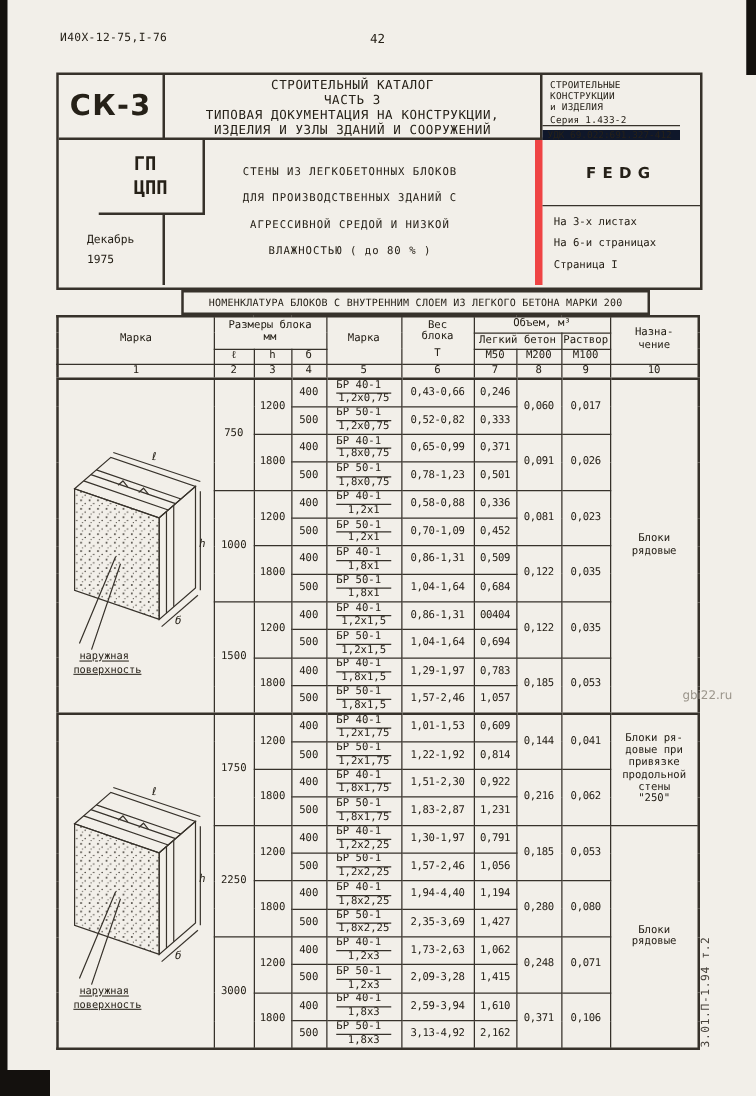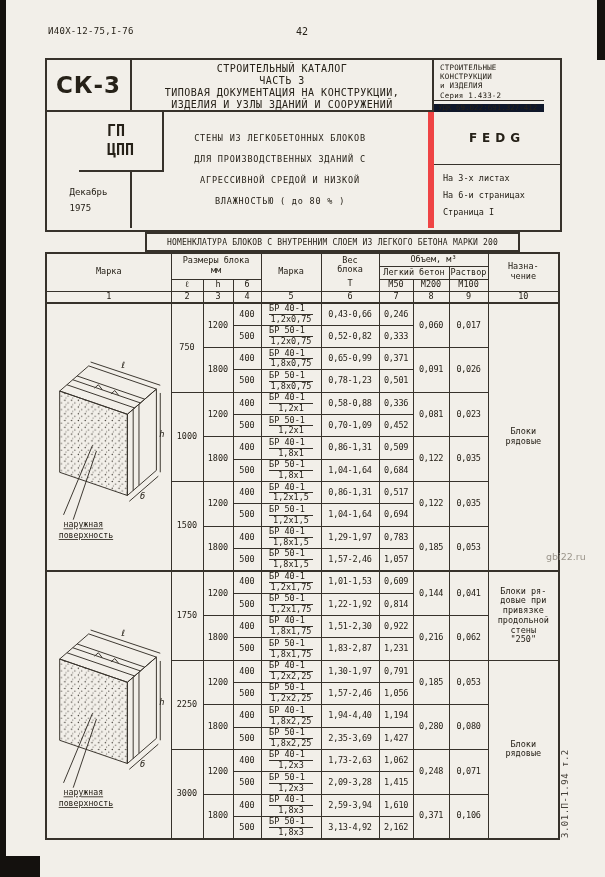--- a/index.html
+++ b/index.html
@@ -261,21 +261,21 @@
             <td class="marka-cell"><span class="mk-top">БР 50-1</span><span class="mk-bot">1,8х1</span></td>
             <td class="wt-cell">1,04-1,64</td>
             <td class="m50-cell">0,684</td>
           </tr>
           <tr>
             <td class="len-cell" rowspan="4">1500</td>
             <td class="h-cell" rowspan="2">1200</td>
             <td class="b-cell">400</td>
             <td class="marka-cell"><span class="mk-top">БР 40-1</span><span class="mk-bot">1,2х1,5</span></td>
             <td class="wt-cell">0,86-1,31</td>
-            <td class="m50-cell">0,517</td>
+            <td class="m50-cell">00404</td>
             <td class="m200-cell" rowspan="2">0,122</td>
             <td class="m100-cell" rowspan="2">0,035</td>
           </tr>
           <tr>
             <td class="b-cell">500</td>
             <td class="marka-cell"><span class="mk-top">БР 50-1</span><span class="mk-bot">1,2х1,5</span></td>
             <td class="wt-cell">1,04-1,64</td>
             <td class="m50-cell">0,694</td>
           </tr>
           <tr>

